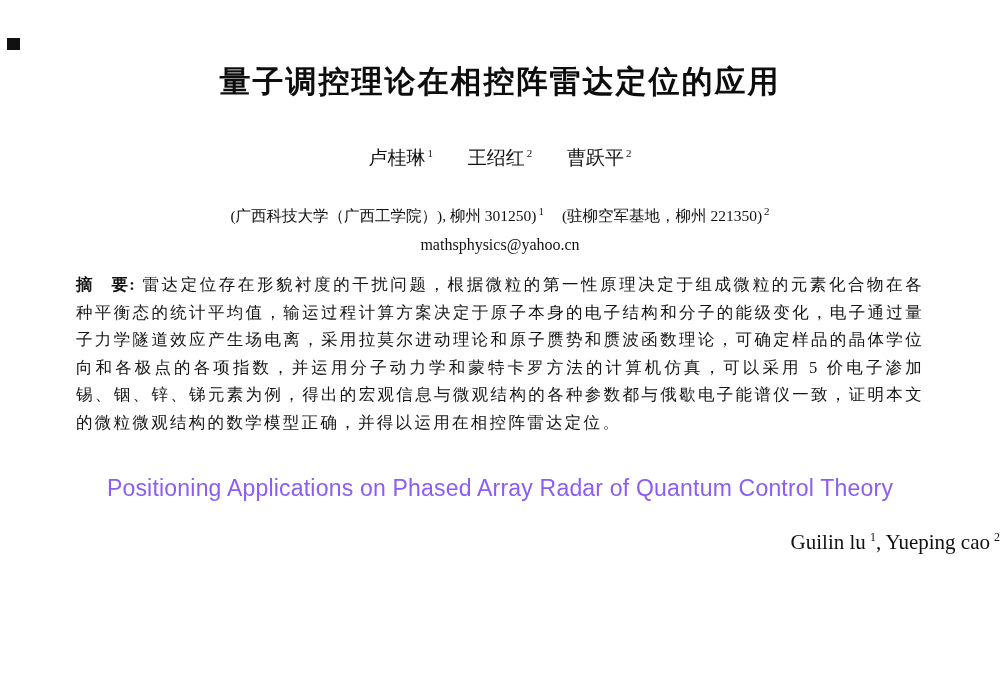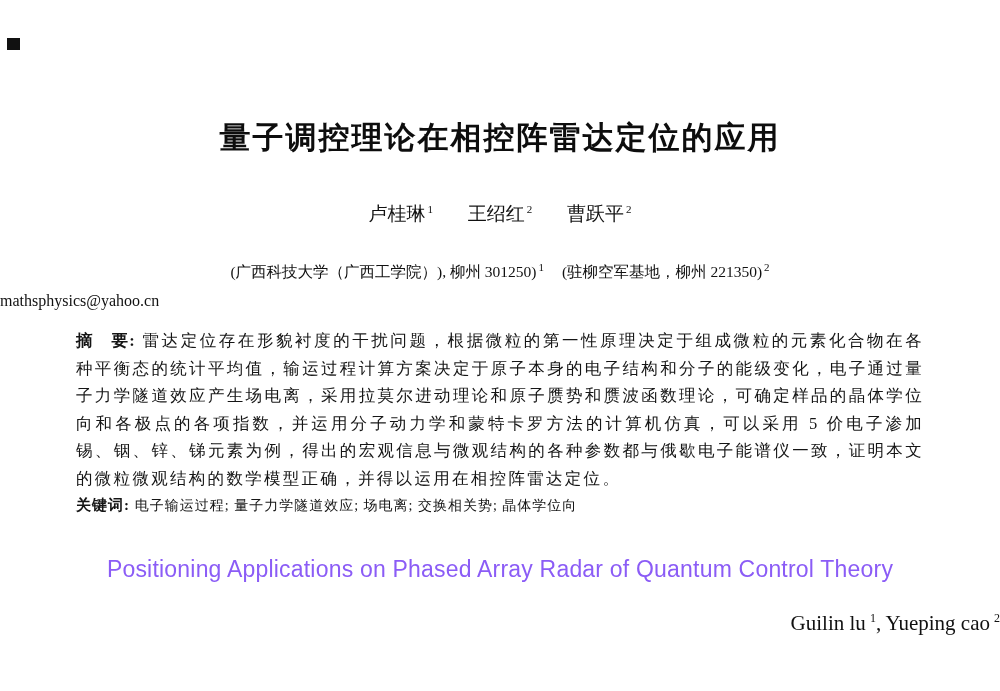--- a/index.html
+++ b/index.html
@@ -20,21 +20,21 @@
   .scan-mark {
     position: absolute;
     left: 7px;
     top: 38px;
     width: 13px;
     height: 12px;
     background: #111111;
   }
   .title-cn {
     margin: 0;
-    padding-top: 118px;
+    padding-top: 62px;
     text-align: center;
     font-size: 31px;
     font-weight: 700;
     letter-spacing: 2px;
     line-height: 40px;
     color: #0d0d0d;
   }
   .authors-cn {
     margin-top: 30px;
     text-align: center;
@@ -56,20 +56,21 @@
     text-align: center;
     font-size: 15.5px;
     line-height: 21px;
   }
   .affils-cn .affil {
     display: inline-block;
     margin: 0 7px;
   }
   .email-line {
     margin-top: 9px;
+    text-align: center;
     font-size: 16px;
     line-height: 20px;
   }
   .abstract {
     width: 848px;
     margin: 16px auto 0 auto;
     font-size: 16.5px;
     letter-spacing: 2.3px;
     line-height: 27.5px;
     text-align: justify;
@@ -135,20 +136,19 @@
 
   <div class="affils-cn">
     <span class="affil"><span>(广西科技大学（广西工学院）), 柳州 301250)</span><sup>1</sup></span>
     <span class="affil"><span>(驻柳空军基地，柳州 221350)</span><sup>2</sup></span>
   </div>
 
   <div class="email-line">mathsphysics@yahoo.cn</div>
 
   <p class="abstract"><span class="label">摘　要:</span> <span>雷达定位存在形貌衬度的干扰问题，根据微粒的第一性原理决定于组成微粒的元素化合物在各种平衡态的统计平均值，输运过程计算方案决定于原子本身的电子结构和分子的能级变化，电子通过量子力学隧道效应产生场电离，采用拉莫尔进动理论和原子赝势和赝波函数理论，可确定样品的晶体学位向和各极点的各项指数，并运用分子动力学和蒙特卡罗方法的计算机仿真，可以采用 5 价电子渗加锡、铟、锌、锑元素为例，得出的宏观信息与微观结构的各种参数都与俄歇电子能谱仪一致，证明本文的微粒微观结构的数学模型正确，并得以运用在相控阵雷达定位。</span></p>
 
-  <p class="keywords"><span class="label">关键词:</span> <span class="kw-text">电子输运过程; 量子力学隧道效应; 场电离; 交换相关势; 晶体学位向</span></p>
 
   <div class="title-en">Positioning Applications on Phased Array Radar of Quantum Control Theory</div>
 
   <div class="authors-en"><span>Guilin lu</span><sup>1</sup><span>, </span><span>Yueping cao</span><sup>2</sup></div>
 
 
 </div>
 
 </body></html>

